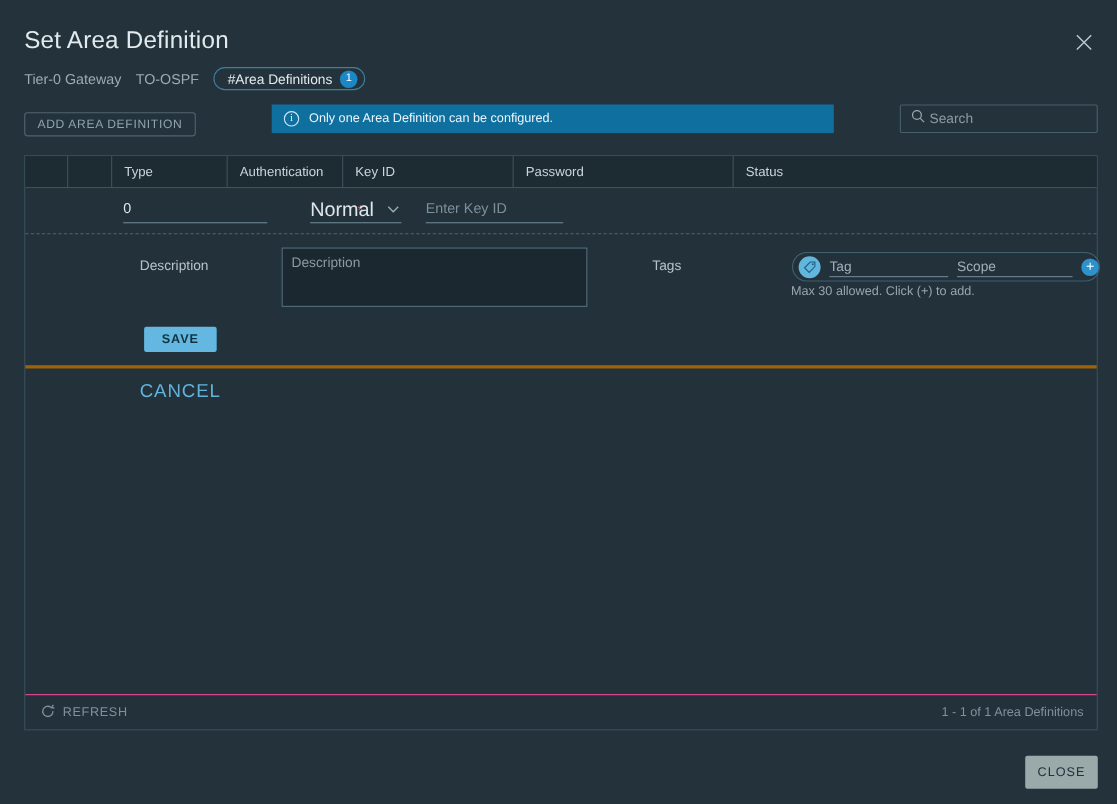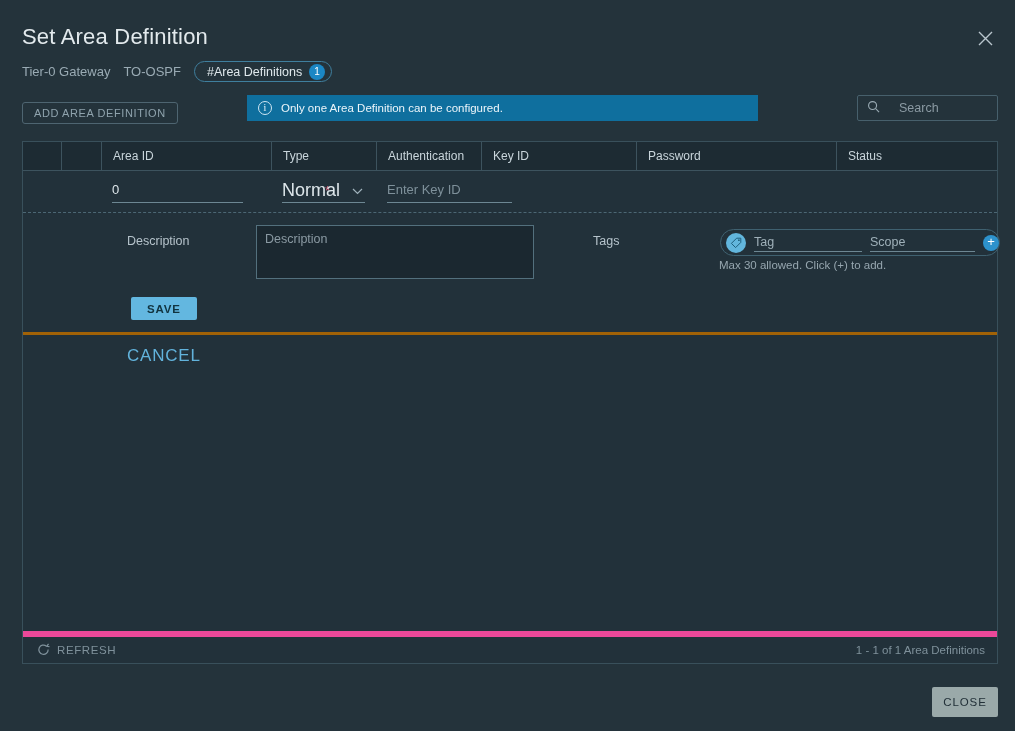--- a/index.html
+++ b/index.html
@@ -114,26 +114,26 @@
     align-items: center; justify-content: center;
     font-size: 10px;
     line-height: 1;
     color: #eaf5fb;
     font-family: "Liberation Serif", serif;
     flex: 0 0 auto;
   }
   .search-box {
     position: absolute;
     right: 17px; top: 0px;
-    width: 141px; height: 26px;
+    width: 180px; height: 26px;
     border: 1px solid #47606c;
     border-radius: 2px;
     display: flex;
     align-items: center;
-    gap: 19px;
+    gap: 4px;
     padding-left: 9px;
     background: transparent;
   }
   .search-box svg { flex: 0 0 auto; }
   .search-box input {
     background: transparent;
     border: none;
     outline: none;
     color: #b7c4cb;
     font-size: 12.5px;
@@ -344,21 +344,21 @@
     font-family: "Liberation Sans", sans-serif;
     cursor: pointer;
   }
 
   .grid-body-fill { height: 305px; }
 
   .grid-foot {
     position: absolute;
     left: 0; right: 0; bottom: 0;
     height: 32px;
-    border-top: 6px solid #ec4899;
+    border-top: 1px solid #ec4899;
     display: flex;
     align-items: center;
     justify-content: space-between;
     padding: 0 12px 0 14px;
     font-size: 11.5px;
     color: #7f919b;
   }
   .refresh {
     display: flex;
     align-items: center;
@@ -424,21 +424,20 @@
       </span>
       <input type="text" placeholder="Search" style="">
     </div>
   </div>
 
   <div class="grid-panel">
 
     <div class="grid-head">
       <div class="gh c-sel"></div>
       <div class="gh c-drag"></div>
-      <div class="gh c-area">Area ID</div>
       <div class="gh c-type">Type</div>
       <div class="gh c-auth">Authentication</div>
       <div class="gh c-key">Key ID</div>
       <div class="gh c-pass">Password</div>
       <div class="gh c-stat">Status</div>
     </div>
 
     <div class="grid-row">
       <div class="cell c-sel"></div>
       <div class="cell c-drag"></div>

